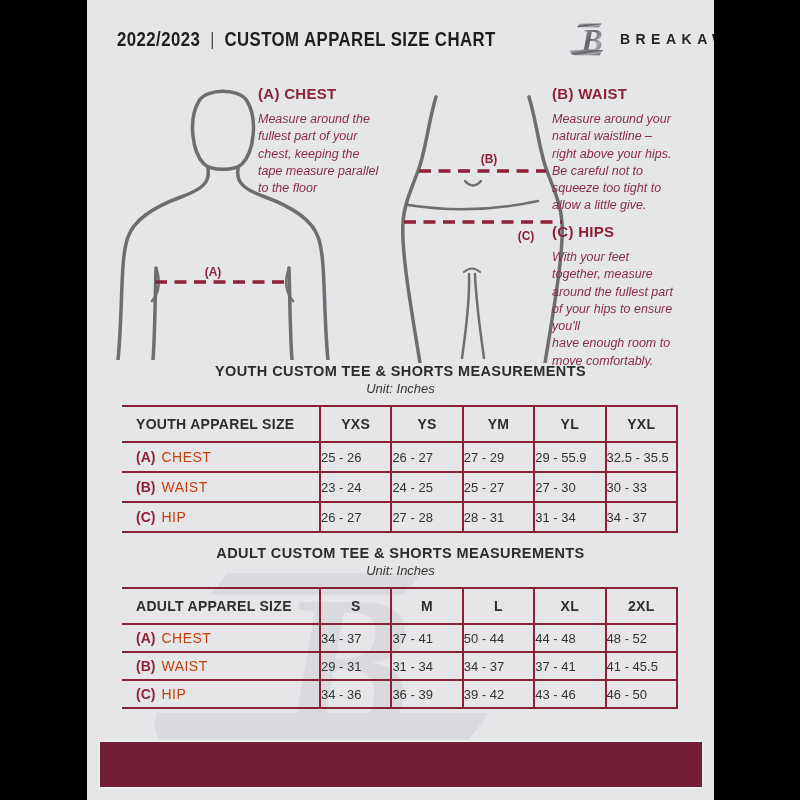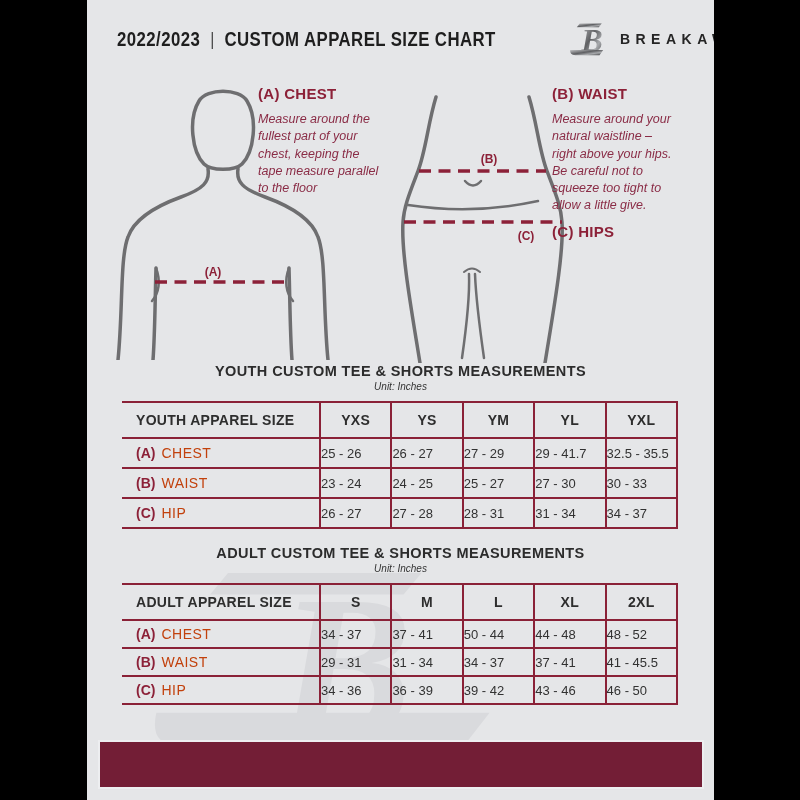--- a/index.html
+++ b/index.html
@@ -48,21 +48,21 @@
   .instr-waist{left:465px;top:5px;width:155px;}
   .instr-hips{left:465px;top:143px;width:155px;}
   
   .section{position:absolute;left:0;width:627px;z-index:2;}
   .sec-youth{top:363px;}
   .sec-adult{top:545px;}
   .sec-title{
     text-align:center;font-weight:700;font-size:14.5px;letter-spacing:.4px;color:#2c2c2c;
   }
   .sec-unit{
-    text-align:center;font-style:italic;font-size:10px;color:#333;margin-top:2px;
+    text-align:center;font-style:italic;font-size:13px;color:#333;margin-top:2px;
   }
   table.size-table{
     border-collapse:collapse;table-layout:fixed;width:556px;
     margin:9px 0 8px 35px;background:transparent;
   }
   table.size-table th,table.size-table td{
     border-top:2px solid var(--line,#8a2137);
     border-bottom:2px solid var(--line,#8a2137);
     padding:0;vertical-align:middle;background:transparent;
   }
@@ -167,20 +167,27 @@
       <h3>(B) WAIST</h3>
       <p>Measure around your
 natural waistline –
 right above your hips.
 Be careful not to
 squeeze too tight to
 allow a little give.</p>
     </div>
     <div class="instr instr-hips">
       <h3>(C) HIPS</h3>
+      <p>With your feet
+together, measure
+around the fullest part
+of your hips to ensure
+you'll
+have enough room to
+move comfortably.</p>
     </div>
   </div>
 
   <svg class="watermark" width="430" height="215" viewBox="0 0 120 60">
     <path d="M 24 7 L 78 7 L 73 13 L 19 13 Z" fill="#d9dadd"></path>
     <text x="38" y="52" font-family="Liberation Serif, DejaVu Serif, serif" font-size="56" font-weight="bold" font-style="italic" fill="#d9dadd">B</text>
     <path d="M 4 46 L 97 46 L 90 55 L 10 55 Q 2 55 4 46 Z" fill="#d9dadd"></path>
   </svg>
 
   <div class="section sec-youth">
@@ -196,21 +203,21 @@
             <th>YL</th>
             <th>YXL</th>
           </tr>
         </thead>
         <tbody>
           <tr>
             <td><span class="rk">(A)</span><span class="rl">CHEST</span></td>
             <td>25 - 26</td>
             <td>26 - 27</td>
             <td>27 - 29</td>
-            <td>29 - 41.7</td>
+            <td>29 - 55.9</td>
             <td>32.5 - 35.5</td>
           </tr>
           <tr>
             <td><span class="rk">(B)</span><span class="rl">WAIST</span></td>
             <td>23 - 24</td>
             <td>24 - 25</td>
             <td>25 - 27</td>
             <td>27 - 30</td>
             <td>30 - 33</td>
           </tr>

